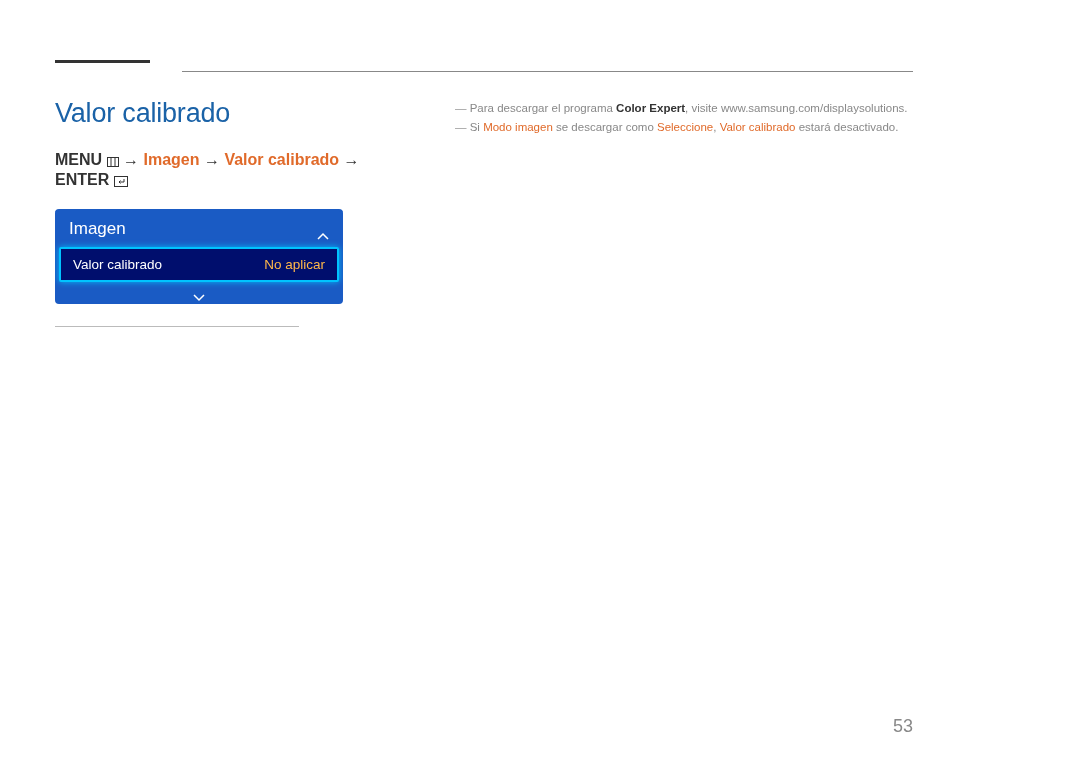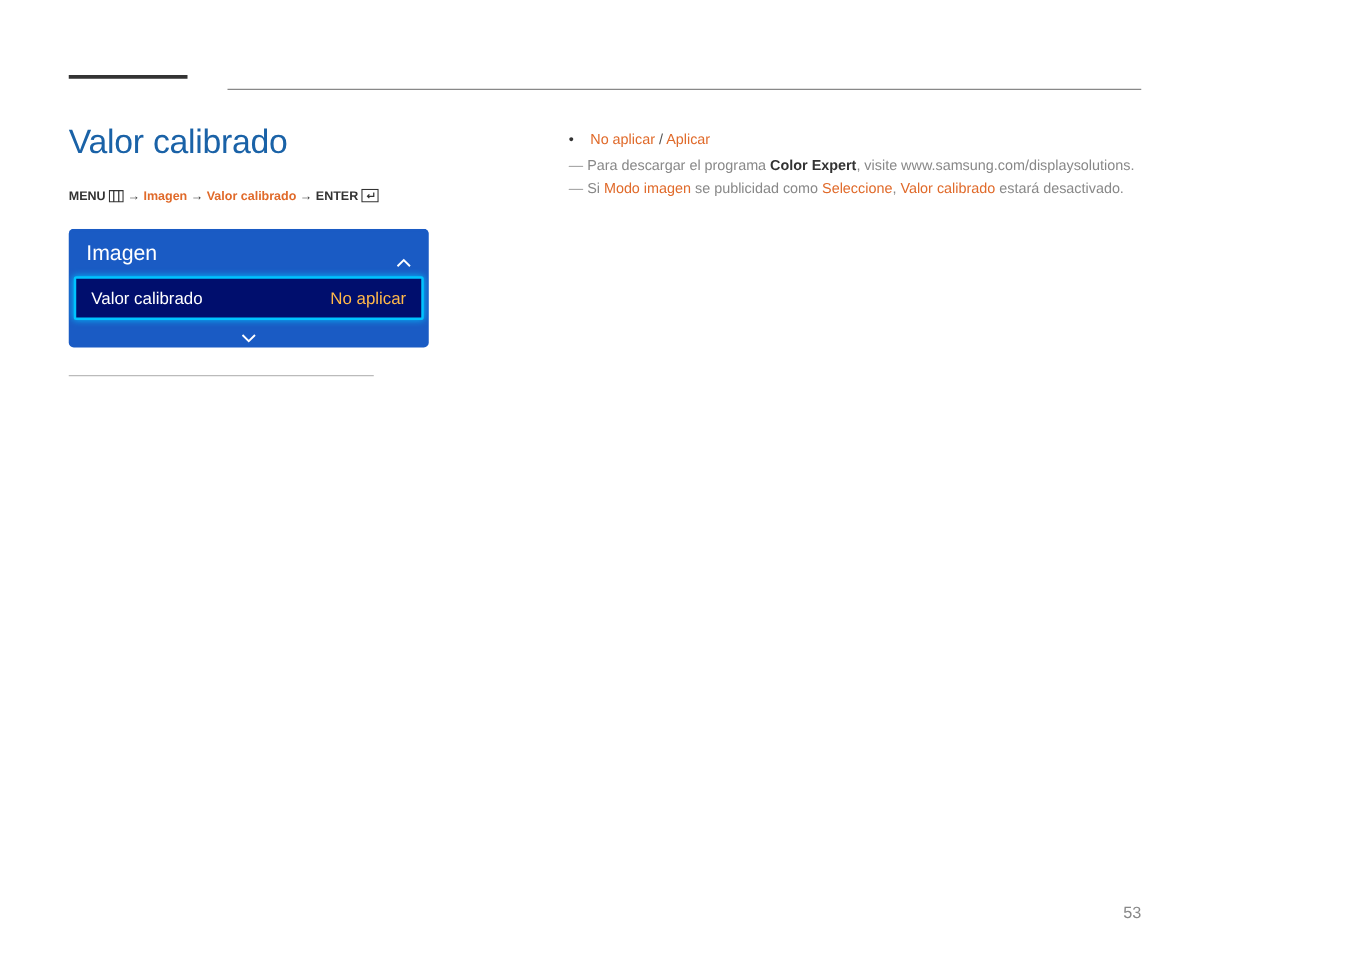--- a/index.html
+++ b/index.html
@@ -42,21 +42,21 @@
     line-height: 1.45;
   }
   h1 {
     color: #1a62a7;
     font-weight: 400;
     font-size: 27px;
     margin-bottom: 22px;
     letter-spacing: -0.2px;
   }
   .breadcrumb {
-    font-size: 10px;
+    font-size: 16px;
     color: #333;
     margin-bottom: 18px;
   }
   .breadcrumb .b { font-weight: 700; }
   .breadcrumb .hl { color: #e06a2a; font-weight: 700; }
   .icon-box { display: inline-block; vertical-align: -2px; }
   .menu-panel {
     width: 288px;
     background: #1a5bc4;
     border-radius: 4px;
@@ -111,21 +111,21 @@
   .bullet-dot { display: inline-block; width: 14px; }
   .opt { color: #e06a2a; }
   .sep { color: #555; }
   .dash-line { color: #888; margin-top: 2px; }
   .dash-mark { color: #999; }
   .hl-orange { color: #e06a2a; }
   .pagenum {
     position: absolute;
     bottom: 26px;
     right: 55px;
-    font-size: 13px;
+    font-size: 18px;
     color: #888;
   }
 </style>
 </head>
 <body>
 
 <div class="page">
   <div class="top-bar-short"></div>
   <div class="top-rule"></div>
 
@@ -177,30 +177,26 @@
               </svg>
           </span>
         </div>
       </div>
 
       <div class="note-rule"></div>
     </div>
 
     <div class="right-col">
 
-      <div class="bullet-line">
-        <span class="bullet-dot">•</span>
-        <span class="opt">No aplicar</span><span class="sep"> / </span><span class="opt">Aplicar</span>
-      </div>
 
       <p class="dash-line">
         <span class="dash-mark">―&nbsp;</span><span>Para descargar el programa </span><span class="strong">Color Expert</span><span>, visite www.samsung.com/displaysolutions.</span>
       </p>
 
       <p class="dash-line">
-        <span class="dash-mark">―&nbsp;</span><span>Si </span><span class="hl-orange">Modo imagen</span><span> se publicidad como </span><span class="hl-orange">Seleccione</span><span>, </span><span class="hl-orange">Valor calibrado</span><span> estará desactivado.</span>
+        <span class="dash-mark">―&nbsp;</span><span>Si </span><span class="hl-orange">Modo imagen</span><span> se descargar como </span><span class="hl-orange">Seleccione</span><span>, </span><span class="hl-orange">Valor calibrado</span><span> estará desactivado.</span>
       </p>
     </div>
 
   </div>
 
   <div class="pagenum">53</div>
 </div>
 
 </body></html>

